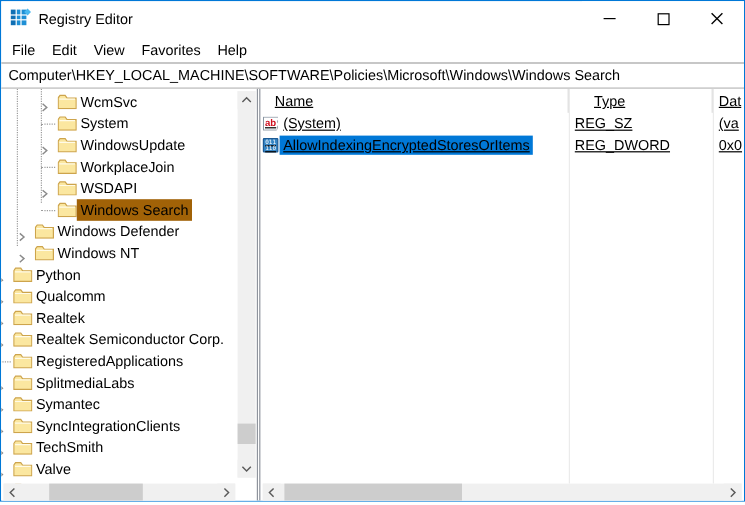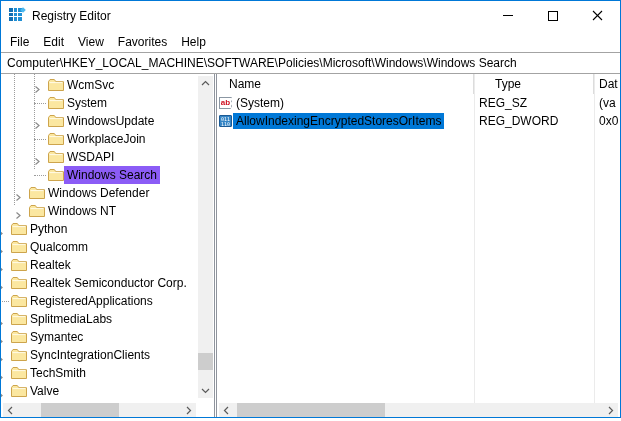--- a/index.html
+++ b/index.html
@@ -23,30 +23,30 @@
   .glyph-max{ width:10px; height:10px; border:1px solid #000; }
   
   .menubar{ height:21px; display:flex; align-items:center; padding-left:2px; background:#fff; }
   .menu-item{ padding:2px 7px; }
   
   .addressbar{ height:22px; border-top:1px solid #a3a3a3; border-bottom:1px solid #a3a3a3;
     background:#fff; display:flex; align-items:center; padding-left:6px; white-space:nowrap; overflow:hidden; }
   
   .main{ position:relative; display:flex; height:346px; background:#fff; }
   .tree-panel{ position:relative; width:214px; border-right:1px solid #8f949d; background:#fff; overflow:hidden; }
-  .values-panel{ position:relative; flex:1; border-left:1px solid #8f949d; margin-left:1px; background:#fff; overflow:hidden; }
+  .values-panel{ position:relative; flex:1; border-left:1px solid #8f949d; margin-left:1px; background:#fff; overflow:hidden;text-decoration:underline; }
   
   .tree-content{ position:absolute; left:0; top:0; right:17px; bottom:17px; overflow:hidden; padding-top:2px; }
   .tree-guide{ position:absolute; width:0; border-left:1px dotted #9c9c9c; }
   .tree-row{ position:relative; height:18px; line-height:18px; white-space:nowrap; }
   .tree-row .marker{ position:absolute; top:5px; }
   .tree-row .dots{ position:absolute; top:9px; height:0; width:12px; border-top:1px dotted #9c9c9c; }
   .tree-row .folder{ position:absolute; top:2px; }
   .tree-row .tree-label{ position:absolute; top:0; padding:0 3px; }
-  .tree-label.selected{ background:#8b5cf6; }
+  .tree-label.selected{ background:#a16207; }
   
   .scrollbar{ position:absolute; background:#f0f0f0; }
   .sb-btn{ position:absolute; width:15px; height:15px; display:flex; align-items:center; justify-content:center; background:#f0f0f0; }
   .sb-thumb{ position:absolute; background:#cdcdcd; }
   .tree-vscroll{ right:1px; top:2px; width:15px; height:322px; }
   .tree-hscroll{ left:2px; bottom:2px; height:15px; width:193px; }
   .values-hscroll{ left:2px; right:2px; bottom:2px; height:15px; }
   
   .values-header{ position:relative; display:flex; height:20px; align-items:center; }
   .col-h{ height:20px; line-height:20px; border-right:1px solid #dcdcdc; flex-shrink:0; }

